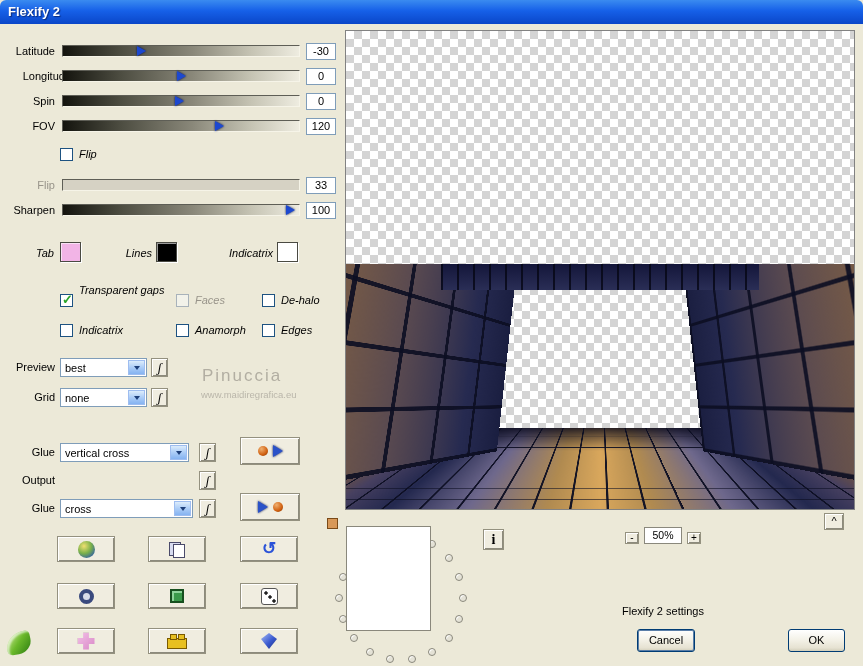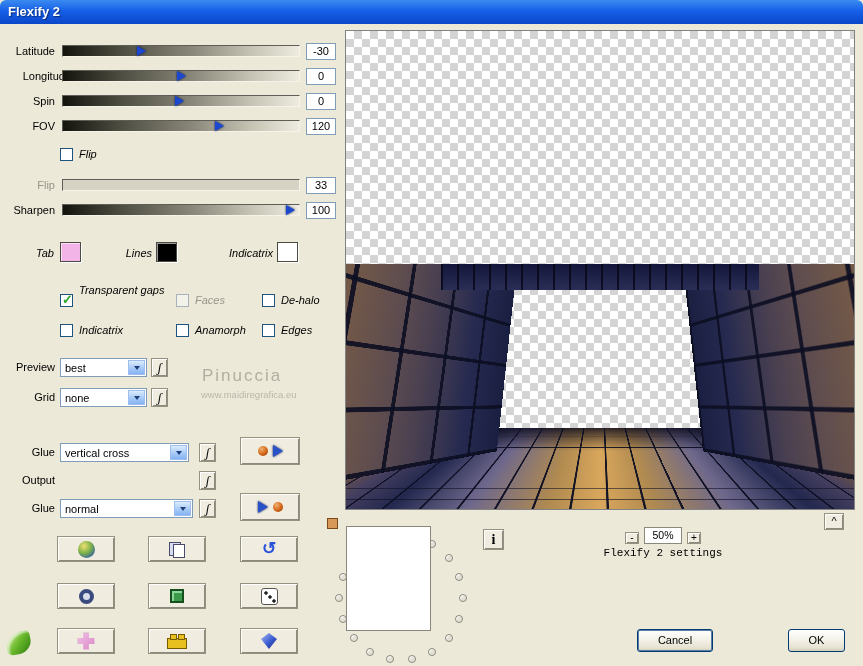--- a/index.html
+++ b/index.html
@@ -125,21 +125,21 @@
   .infobtn{position:absolute;left:483px;top:529px;width:21px;height:21px;box-sizing:border-box;
     font-family:"Liberation Serif",serif;font-weight:bold;font-size:14px;text-align:center;line-height:19px;}
   .zminus{position:absolute;left:625px;top:532px;width:14px;height:12px;box-sizing:border-box;
     font-size:10px;line-height:9px;text-align:center;}
   .zbox{position:absolute;left:644px;top:527px;width:38px;height:17px;box-sizing:border-box;
     background:#fff;border:1px solid #8a887c;font-size:10.5px;text-align:center;line-height:15px;}
   .zplus{position:absolute;left:687px;top:532px;width:14px;height:12px;box-sizing:border-box;
     font-size:10px;line-height:9px;text-align:center;}
   .caretbtn{position:absolute;left:824px;top:513px;width:20px;height:17px;box-sizing:border-box;
     font-size:11px;text-align:center;line-height:15px;}
-  .setlbl{position:absolute;left:593px;top:547px;width:140px;text-align:center;font-size:11px;color:#000;font-family:Liberation Mono, monospace;}
+  .setlbl{position:absolute;left:593px;top:605px;width:140px;text-align:center;font-size:11px;color:#000;}
 </style>
 </head>
 <body>
 
 <div class="window">
 
   <div class="titlebar">
     <span class="ttl">Flexify 2</span>
   </div>
 
@@ -229,21 +229,21 @@
   <div class="bigbtn raised" style="left:240px;top:437px">
     <span class="ic-dotor"></span>
     <span class="ic-tri"></span>
   </div>
 
   <span class="lbl" style="left:0;top:474px">Output</span>
   <div class="sbtn raised" style="left:199px;top:471px">ʃ</div>
 
   <span class="lbl" style="left:0;top:502px">Glue</span>
   <div class="combo" style="left:60px;top:499px;width:133px">
-    <span class="ctxt">normal</span>
+    <span class="ctxt">cross</span>
     <span class="arw"></span>
   </div>
   <div class="sbtn raised" style="left:199px;top:499px">ʃ</div>
   <div class="bigbtn raised" style="left:240px;top:493px">
     <span class="ic-tri"></span>
     <span class="ic-dotor"></span>
   </div>
 
   <div class="gbtn raised" style="left:57px;top:536px">
     <span class="ic-sphere"></span>
@@ -311,16 +311,16 @@
 
   <div class="infobtn raised">i</div>
 
   <div class="zminus raised">-</div>
   <div class="zbox">50%</div>
   <div class="zplus raised">+</div>
   <div class="caretbtn raised">^</div>
 
   <div class="setlbl">Flexify 2 settings</div>
 
-  <div class="xpbtn" style="left:637px;top:629px;width:76px;box-shadow:0 0 0 1px #5a7ea8 inset">Cancel</div>
+  <div class="xpbtn" style="left:637px;top:629px;width:58px;box-shadow:0 0 0 1px #5a7ea8 inset">Cancel</div>
   <div class="xpbtn" style="left:788px;top:629px;width:57px">OK</div>
 
 </div>
 
 </body></html>

